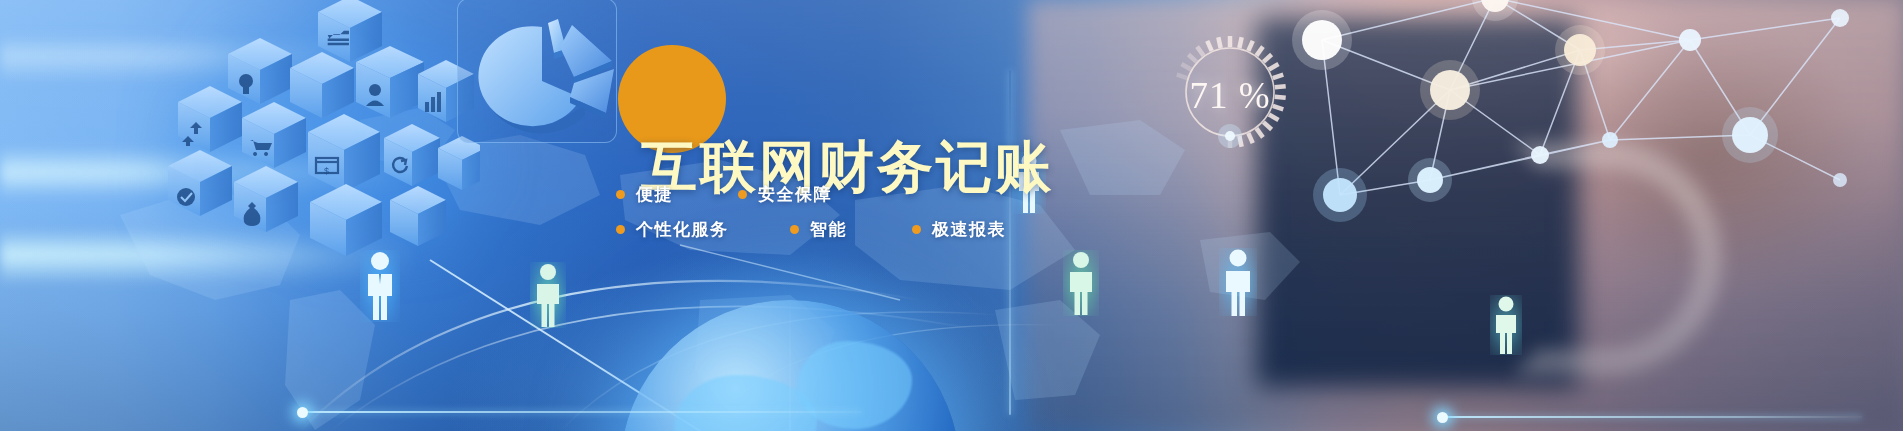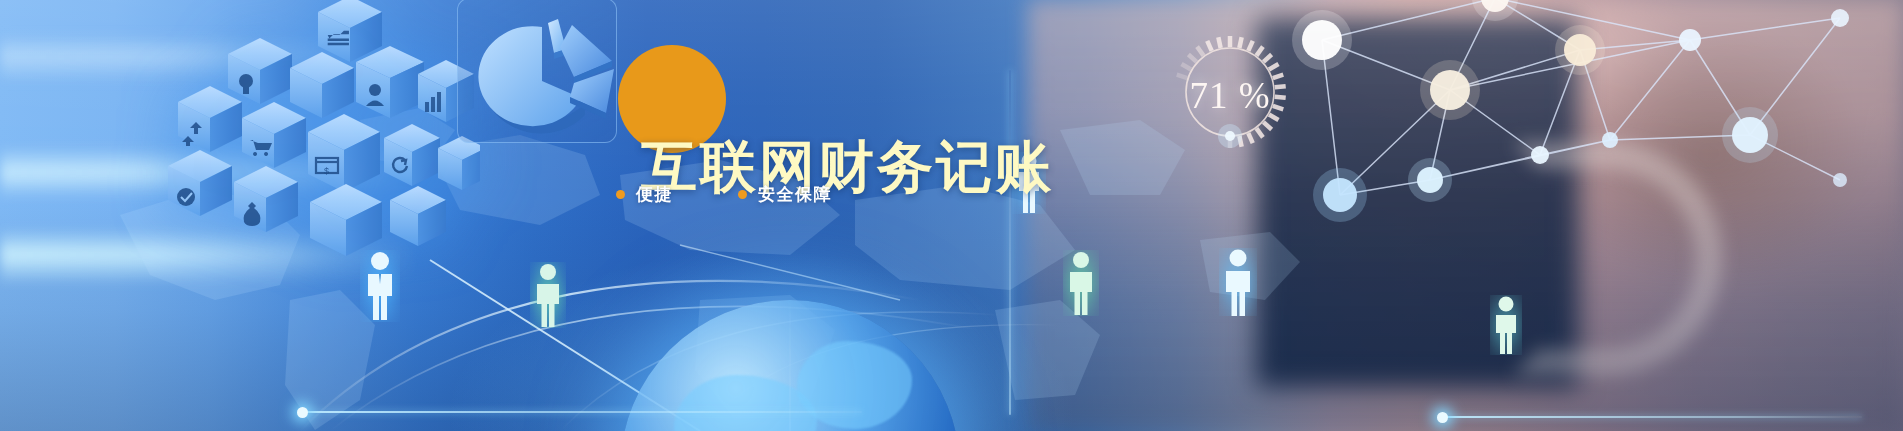--- a/index.html
+++ b/index.html
@@ -549,14 +549,28 @@
     <div class="feature" style="width:122px;">
       <span class="dot"></span>
       <span class="flabel">便捷</span>
     </div>
     <div class="feature">
       <span class="dot"></span>
       <span class="flabel">安全保障</span>
     </div>
   </div>
 
+  <div class="feature-row" id="feature-row-1">
+    <div class="feature" style="width:174px;">
+      <span class="dot"></span>
+      <span class="flabel">个性化服务</span>
+    </div>
+    <div class="feature" style="width:122px;">
+      <span class="dot"></span>
+      <span class="flabel">智能</span>
+    </div>
+    <div class="feature">
+      <span class="dot"></span>
+      <span class="flabel">极速报表</span>
+    </div>
+  </div>
 
 </div>
 
 </body></html>

